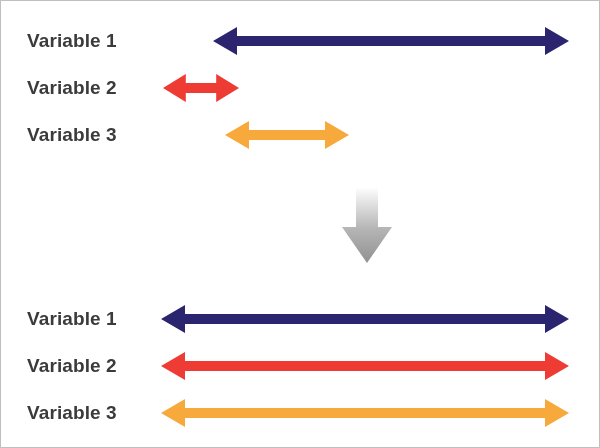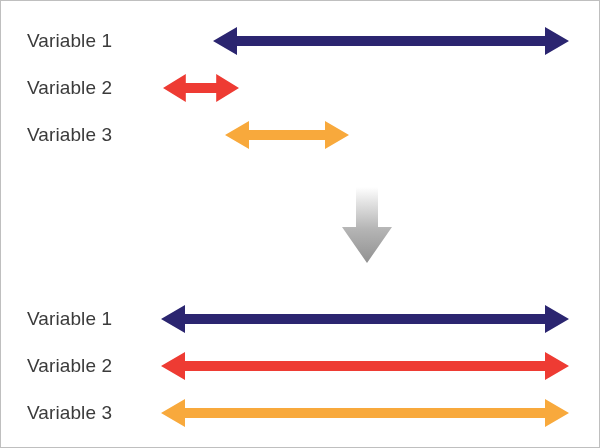--- a/index.html
+++ b/index.html
@@ -24,21 +24,21 @@
     left: 0;
     top: 0;
     width: 600px;
     height: 448px;
     display: block;
   }
   .var-label {
     position: absolute;
     font-family: "Liberation Sans", sans-serif;
     font-size: 19px;
-    font-weight: 400;
+    font-weight: 700;
     color: #3b3b3b;
     letter-spacing: 0.1px;
     white-space: nowrap;
     line-height: 1;
   }
   
   .lbl-t1 { left: 26px; top: 30px; }
   .lbl-t2 { left: 26px; top: 77px; }
   .lbl-t3 { left: 26px; top: 124px; }
   

